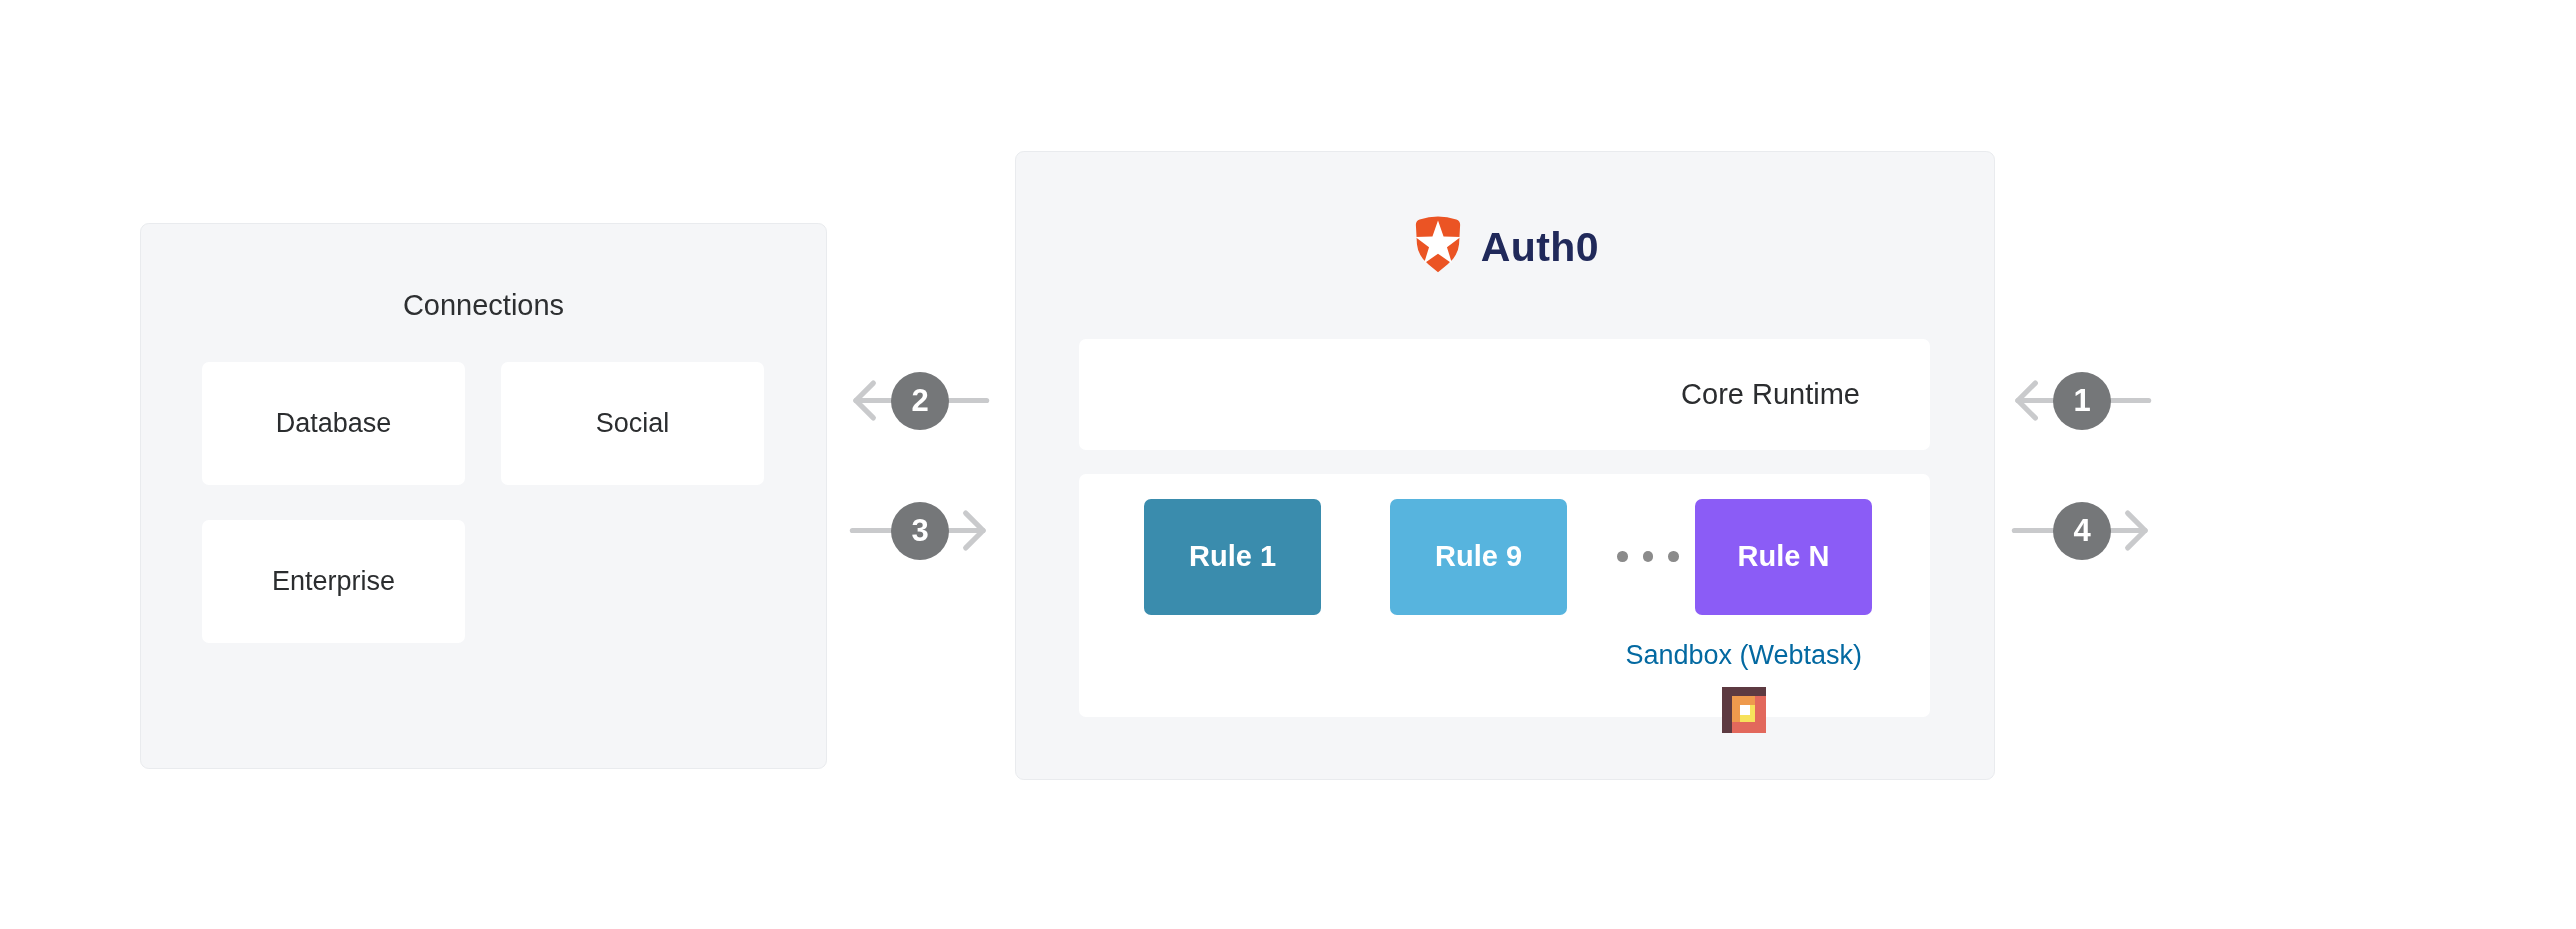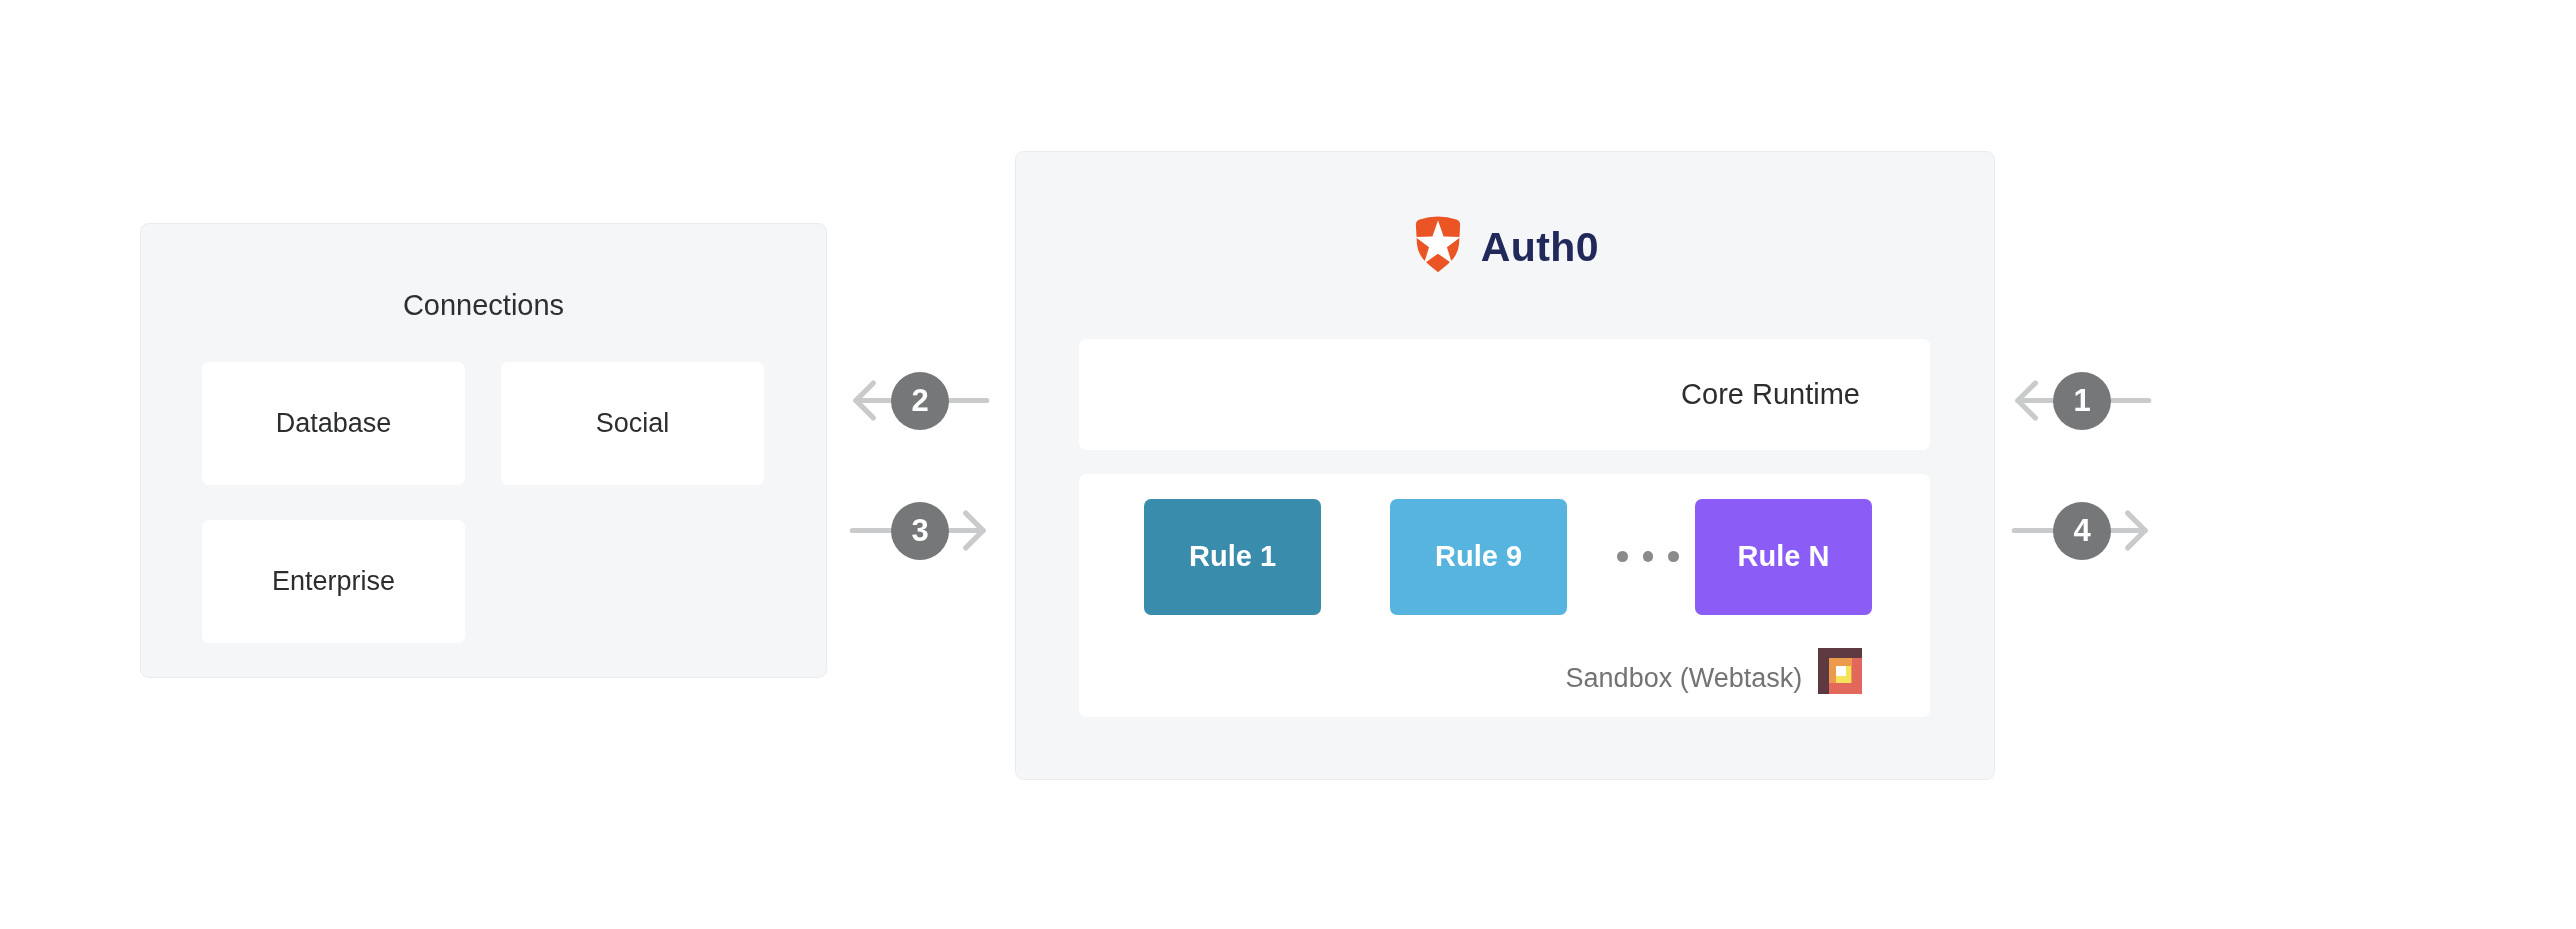--- a/index.html
+++ b/index.html
@@ -11,21 +11,21 @@
     color:#2d2f31;
     overflow:hidden;
   }
   .panel{
     position:absolute;
     background:#f5f6f8;
     border:1.8px solid #e9ebee;
     border-radius:8.8px;
     box-sizing:border-box;
   }
-  #connections-panel{left:140px;top:223px;width:687px;height:455px;}
+  #connections-panel{left:140px;top:223px;width:687px;height:546px;}
   #auth0-panel{left:1015px;top:151px;width:980px;height:629px;padding-left:29px;}
   #appapi-panel{left:2179px;top:357px;width:257px;height:216px;display:flex;align-items:center;justify-content:center;font-size:30px;}
   .panel-title{
     position:absolute;left:0;right:0;top:65px;
     text-align:center;font-size:29px;color:#2d2f31;
   }
   .conn-cell{
     position:absolute;width:263px;height:123px;
     background:#ffffff;border-radius:7px;
     display:flex;align-items:center;justify-content:center;
@@ -62,22 +62,22 @@
   #rule-1{left:65px;}
   #rule-2{left:311px;}
   #rule-n{left:616px;}
   #rule-ellipsis{
     position:absolute;left:522px;top:24.5px;width:94px;height:116px;
     display:flex;align-items:center;justify-content:center;gap:15px;
   }
   #rule-ellipsis span{width:10.5px;height:10.5px;border-radius:50%;background:#8b8b8b;display:block;}
   #sandbox-row{
     position:absolute;right:68px;top:166px;height:54px;
-    display:flex;align-items:flex-end;gap:15.8px;
-    font-size:27px;color:#737373;
+    display:flex;align-items:center;gap:15.8px;
+    font-size:27px;color:#0369a1;flex-direction:column;
   }
   
   .wt-icon{position:relative;width:44px;height:46px;flex:0 0 auto;}
   .wt-maroon{position:absolute;left:0;top:0;right:0;bottom:0;background:#5d3a41;}
   .wt-salmon{position:absolute;left:10.5px;top:9.6px;right:0;bottom:0;background:#e2685c;}
   .wt-orange{position:absolute;left:10.5px;top:9.6px;width:23px;height:25.4px;background:#ee9a4d;}
   .wt-yellow{position:absolute;left:18.4px;top:18.4px;width:15px;height:16.6px;background:#f7e25b;}
   .wt-white{position:absolute;left:18.4px;top:18.4px;width:9.6px;height:9.6px;background:#ffffff;}
 
   

